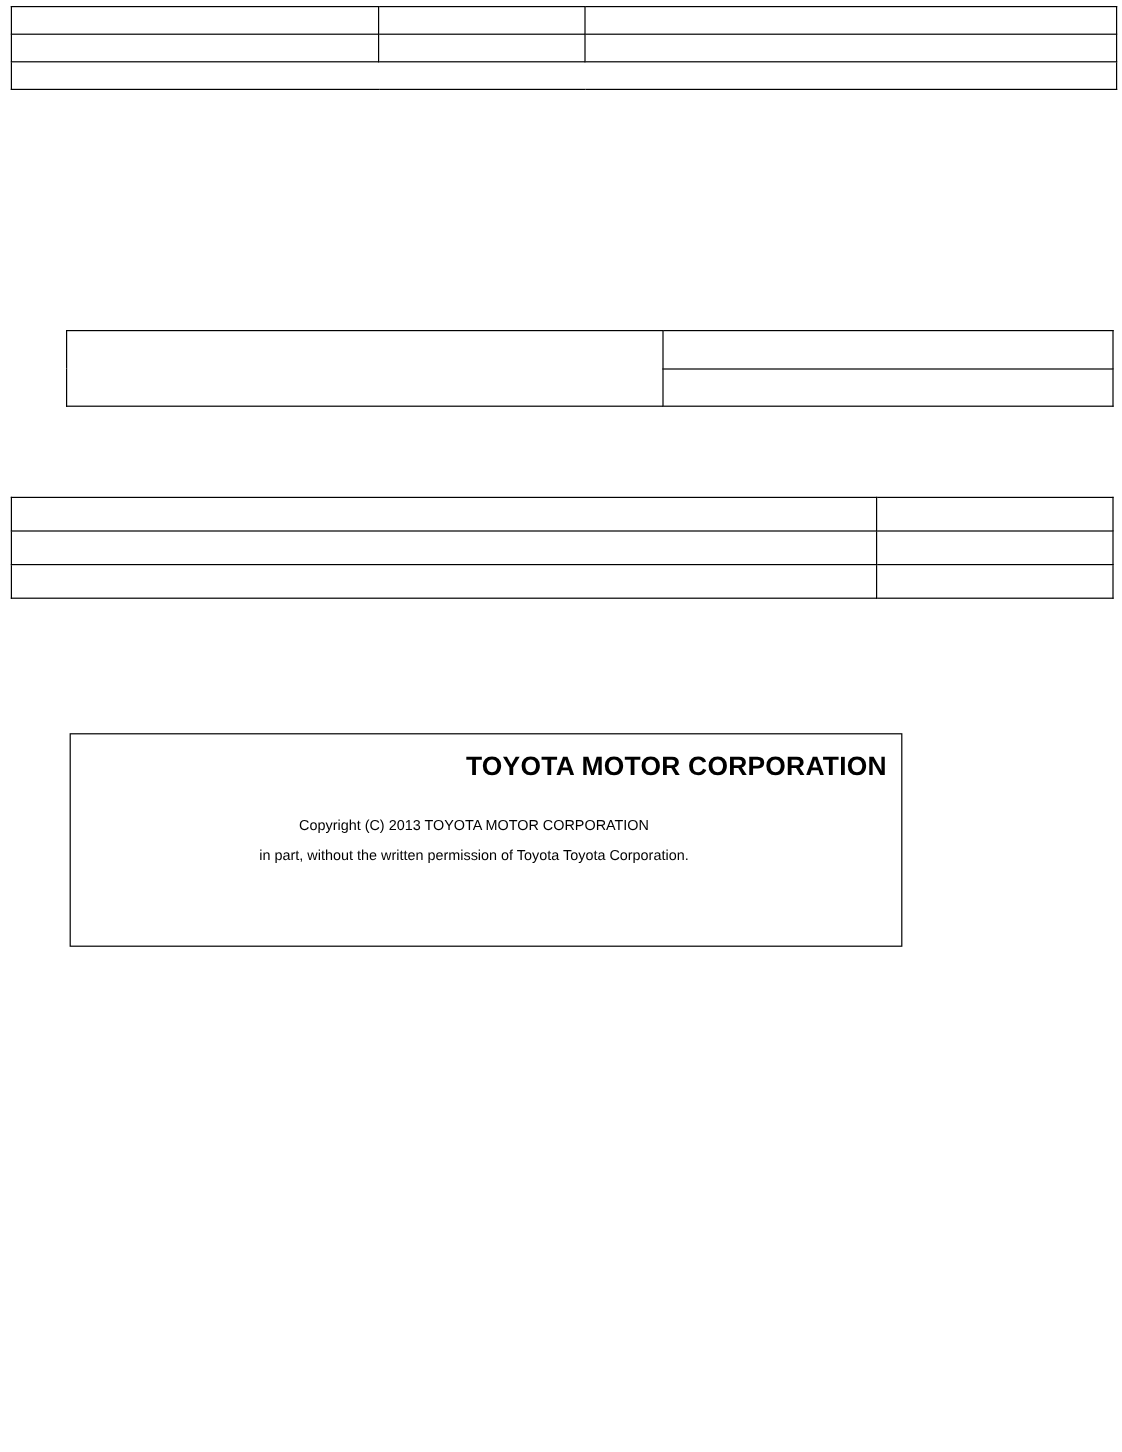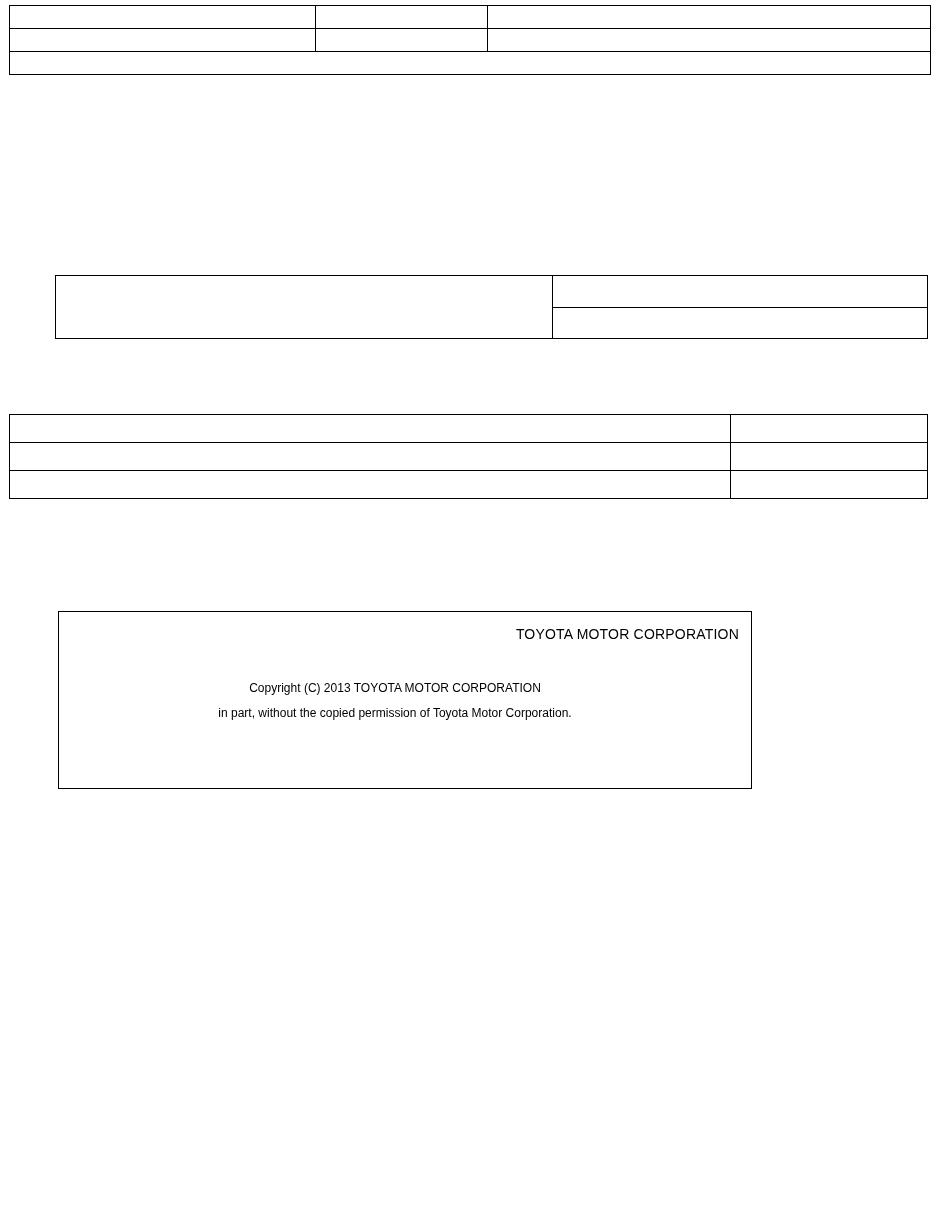--- a/index.html
+++ b/index.html
@@ -116,22 +116,22 @@
     width: 694px;
     height: 178px;
     border: 1px solid #000000;
     box-sizing: border-box;
     background: #ffffff;
   }
   .corp-name {
     position: absolute;
     right: 12px;
     top: 14px;
-    font-size: 14px;
-    font-weight: normal;
+    font-size: 22px;
+    font-weight: bold;
     letter-spacing: 0.2px;
     white-space: nowrap;
   }
   .copy-lines {
     position: absolute;
     left: 6px;
     top: 64px;
     width: 660px;
   }
   .copy-line {
@@ -194,17 +194,17 @@
         <td class="low-main"></td>
         <td class="low-side"></td>
       </tr>
     </tbody>
   </table>
 
   <div class="copyright-box">
     <div class="corp-name">TOYOTA MOTOR CORPORATION</div>
     <div class="copy-lines">
       <div class="copy-line">Copyright (C) 2013 TOYOTA MOTOR CORPORATION</div>
-      <div class="copy-line">in part, without the copied permission of Toyota Motor Corporation.</div>
+      <div class="copy-line">in part, without the written permission of Toyota Toyota Corporation.</div>
     </div>
   </div>
 
 </div>
 
 </body></html>

